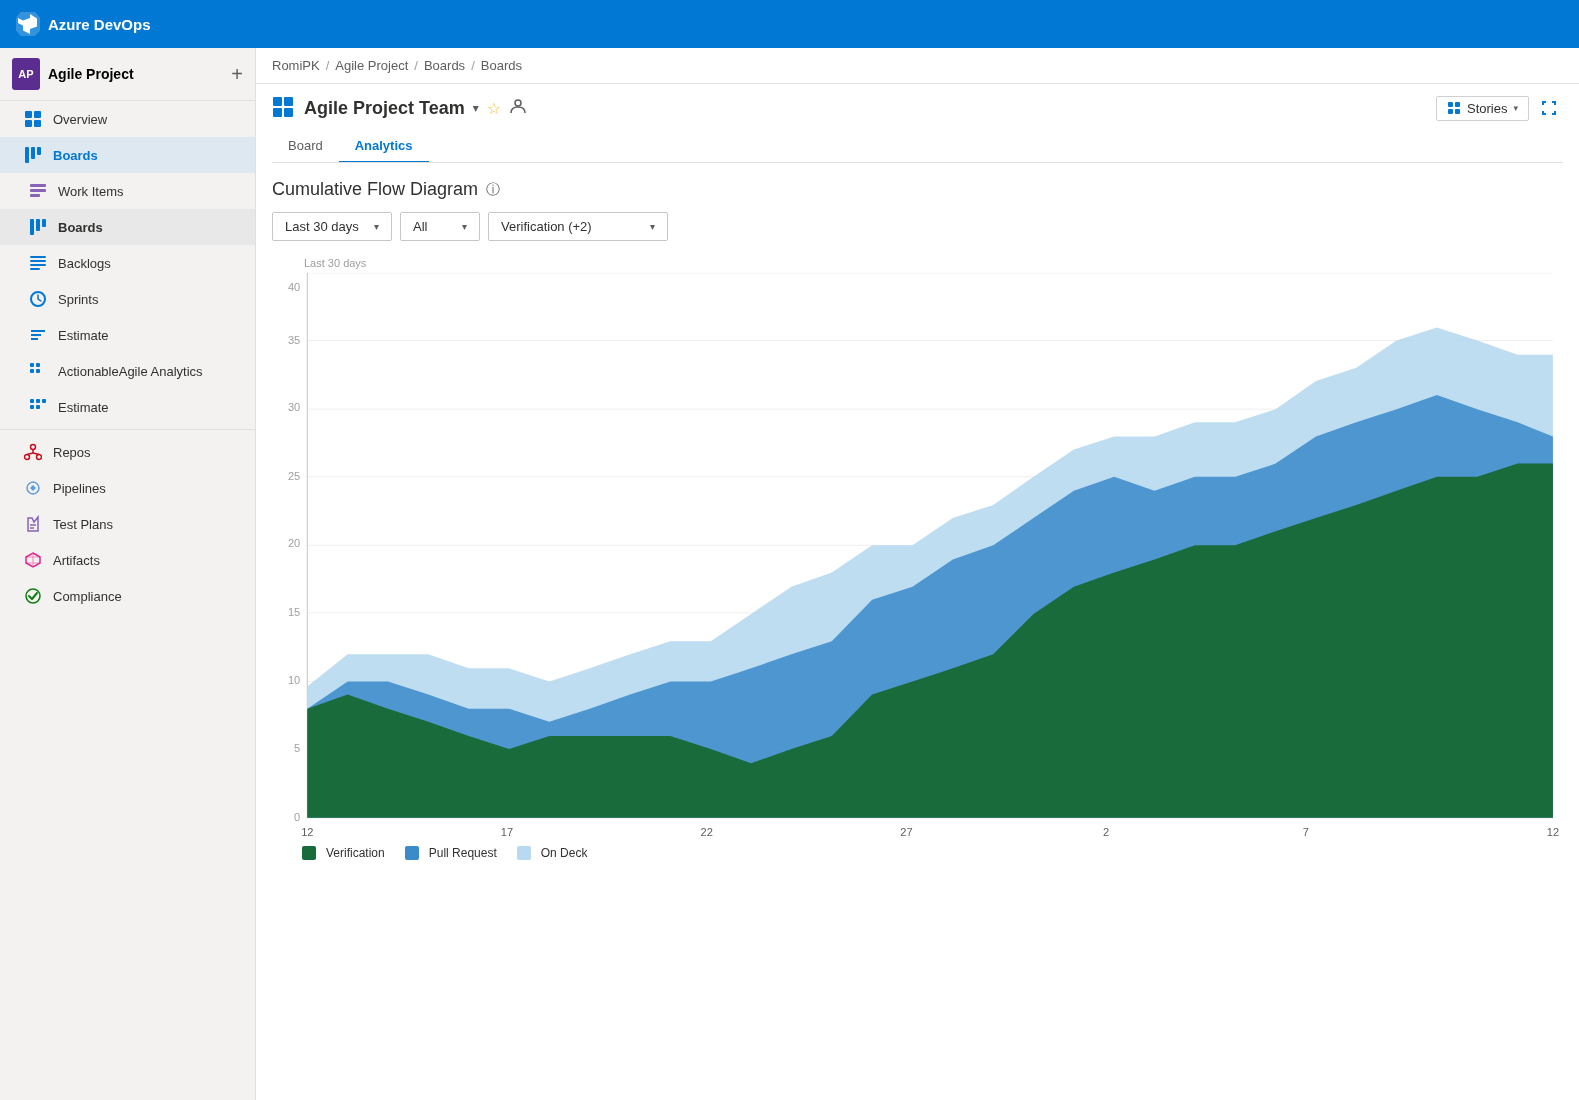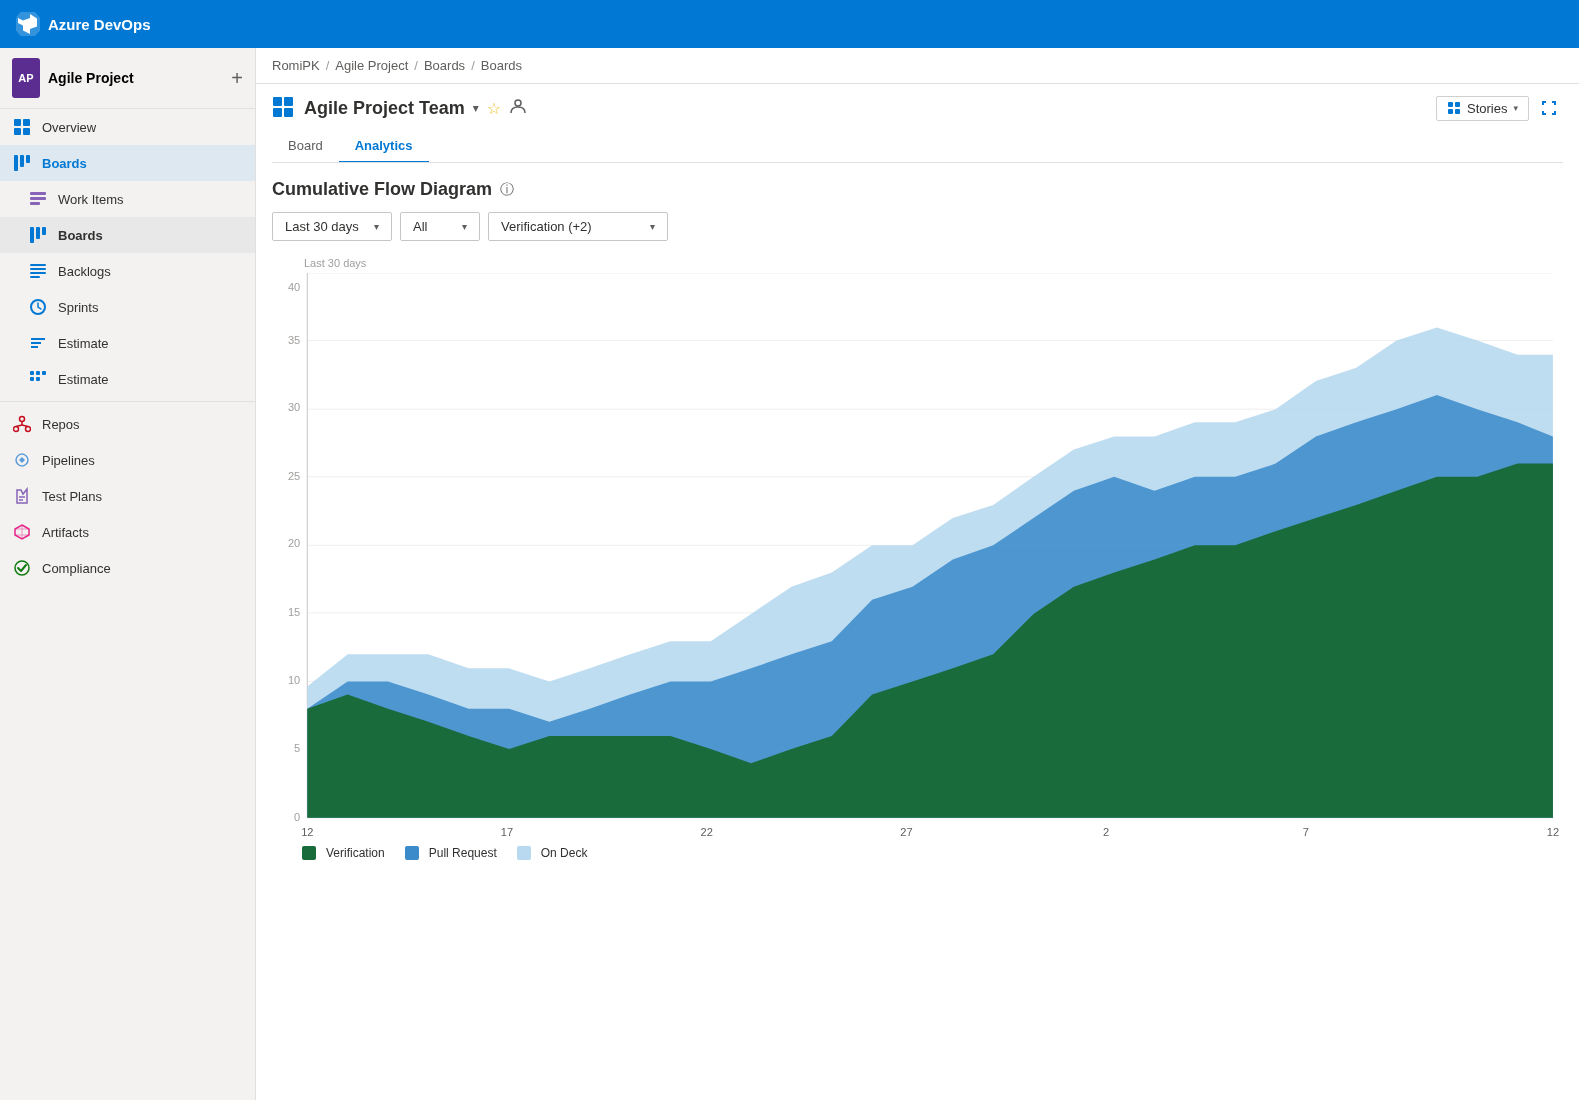--- a/index.html
+++ b/index.html
@@ -10,25 +10,25 @@
     .topbar-logo { display: flex; align-items: center; gap: 8px; color: #fff; font-size: 15px; font-weight: 600; }
     .topbar-logo svg { width: 24px; height: 24px; }
 
     
     .main-layout { display: flex; flex: 1; overflow: hidden; }
 
     
     .sidebar { width: 256px; background: #f3f2f1; border-right: 1px solid #e0e0e0; display: flex; flex-direction: column; flex-shrink: 0; overflow-y: auto; }
     .sidebar-header { display: flex; align-items: center; justify-content: space-between; padding: 10px 12px; border-bottom: 1px solid #e0e0e0; }
     .sidebar-project { display: flex; align-items: center; gap: 8px; font-weight: 600; font-size: 14px; }
-    .sidebar-project .avatar { width: 28px; height: 40px; background: #5c2d91; border-radius: 3px; color: #fff; display: flex; align-items: center; justify-content: center; font-size: 11px; font-weight: 700; }
+    .sidebar-project .avatar { width: 28px; height: 32px; background: #5c2d91; border-radius: 3px; color: #fff; display: flex; align-items: center; justify-content: center; font-size: 11px; font-weight: 700; }
     .sidebar-plus { font-size: 20px; color: #605e5c; cursor: pointer; }
 
     .sidebar-nav { display: flex; flex-direction: column; }
-    .nav-item { display: flex; align-items: center; gap: 10px; padding: 8px 12px; cursor: pointer; color: #323130; font-size: 13px; text-decoration: none; }
+    .nav-item { display: flex; align-items: center; gap: 10px; padding: 8px 23px; cursor: pointer; color: #323130; font-size: 13px; text-decoration: none; }
     .nav-item.active { background: #e8e8e8; font-weight: 600; }
     .nav-item .icon { width: 20px; height: 20px; display: flex; align-items: center; justify-content: center; flex-shrink: 0; }
 
     .nav-section-divider { height: 1px; background: #e0e0e0; margin: 4px 0; }
 
     
     .content { flex: 1; display: flex; flex-direction: column; overflow: hidden; }
 
     
     .breadcrumb-bar { height: 36px; display: flex; align-items: center; padding: 0 16px; border-bottom: 1px solid #e0e0e0; background: #fff; gap: 6px; font-size: 13px; color: #605e5c; }
@@ -47,21 +47,21 @@
     .page-tab { padding: 8px 16px; cursor: pointer; color: #605e5c; font-size: 13px; border-bottom: 2px solid transparent; margin-bottom: -1px; }
     .page-tab.active { color: #0078d4; border-bottom: 2px solid #0078d4; font-weight: 600; }
 
     
     .stories-btn { margin-left: auto; display: flex; align-items: center; gap: 6px; padding: 4px 10px; border: 1px solid #d0d0d0; border-radius: 2px; cursor: pointer; font-size: 13px; color: #323130; background: #fff; }
     .expand-btn { width: 28px; height: 28px; display: flex; align-items: center; justify-content: center; cursor: pointer; color: #605e5c; }
 
     
     .chart-container { flex: 1; padding: 16px; overflow: auto; }
     .chart-title-row { display: flex; align-items: center; gap: 8px; margin-bottom: 12px; }
-    .chart-title { font-size: 18px; font-weight: 700; color: #323130; }
+    .chart-title { font-size: 18px; font-weight: 400; color: #323130; }
     .chart-info-icon { color: #605e5c; font-size: 14px; cursor: pointer; }
 
     .chart-filters { display: flex; gap: 8px; margin-bottom: 16px; }
     .filter-dropdown { display: flex; align-items: center; gap: 6px; padding: 6px 12px; border: 1px solid #c8c6c4; border-radius: 2px; cursor: pointer; font-size: 13px; color: #323130; background: #fff; min-width: 120px; justify-content: space-between; }
     .filter-dropdown .chevron { color: #605e5c; font-size: 10px; }
 
     .chart-wrapper { position: relative; }
     .chart-period-label { position: absolute; top: 0; left: 30px; font-size: 11px; color: #a19f9d; }
 
     
@@ -168,20 +168,31 @@
       <div class="nav-item" style="padding-left:28px;">
         <span class="icon">
           <svg width="18" height="18" viewBox="0 0 18 18">
               <path d="M2 4h14v2H2zm0 4h10v2H2zm0 4h7v2H2z" fill="#0078d4"></path>
             </svg>
         </span>
         <span>Estimate</span>
       </div>
 
 
+      <div class="nav-item" style="padding-left:28px;">
+        <span class="icon">
+          <svg width="18" height="18" viewBox="0 0 18 18">
+              <rect x="1" y="1" width="4" height="4" rx="1" fill="#0078d4"></rect>
+              <rect x="7" y="1" width="4" height="4" rx="1" fill="#0078d4"></rect>
+              <rect x="1" y="7" width="4" height="4" rx="1" fill="#0078d4"></rect>
+              <rect x="7" y="7" width="4" height="4" rx="1" fill="#0078d4"></rect>
+            </svg>
+        </span>
+        <span>ActionableAgile Analytics</span>
+      </div>
 
       <div class="nav-item" style="padding-left:28px;">
         <span class="icon">
           <svg width="18" height="18" viewBox="0 0 18 18">
               <rect x="1" y="1" width="4" height="4" rx="1" fill="#0078d4"></rect>
               <rect x="7" y="1" width="4" height="4" rx="1" fill="#0078d4"></rect>
               <rect x="13" y="1" width="4" height="4" rx="1" fill="#0078d4"></rect>
               <rect x="1" y="7" width="4" height="4" rx="1" fill="#0078d4"></rect>
               <rect x="7" y="7" width="4" height="4" rx="1" fill="#0078d4"></rect>
             </svg>

